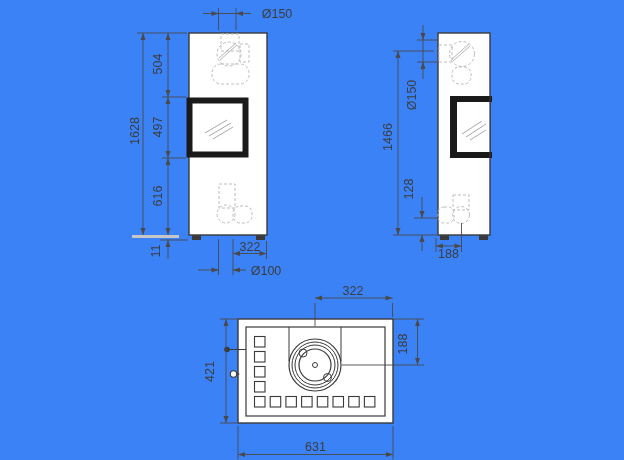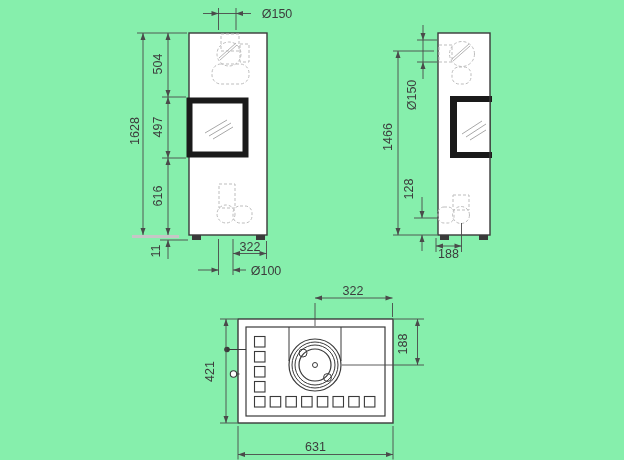--- a/index.html
+++ b/index.html
@@ -1,16 +1,16 @@
 <!DOCTYPE html>
 <html><head>
 <meta charset="utf-8">
 <style>
   html,body{margin:0;padding:0;background:#fff;}
-  .sheet{position:relative;width:624px;height:460px;background:#86efac;overflow:hidden;}
+  .sheet{position:relative;width:624px;height:460px;background:#3b82f6;overflow:hidden;}
   svg{display:block;}
   .ol    {fill:#ffffff;stroke:#3a3a3a;stroke-width:1.4;}
   .ol2   {fill:none;stroke:#3a3a3a;stroke-width:1.2;}
   .thin  {stroke:#3a3a3a;stroke-width:1;fill:none;}
   .dim   {stroke:#4a4a4a;stroke-width:0.9;fill:none;}
   .arr   {fill:#4a4a4a;stroke:none;}
   .dash  {fill:none;stroke:#bdbdbd;stroke-width:1;stroke-dasharray:3 2;}
   .flap  {stroke:#b5b5b5;stroke-width:1;}
   .hatch {stroke:#a8a8a8;stroke-width:1;}
   .frame {fill:#1a1a1a;stroke:none;}

